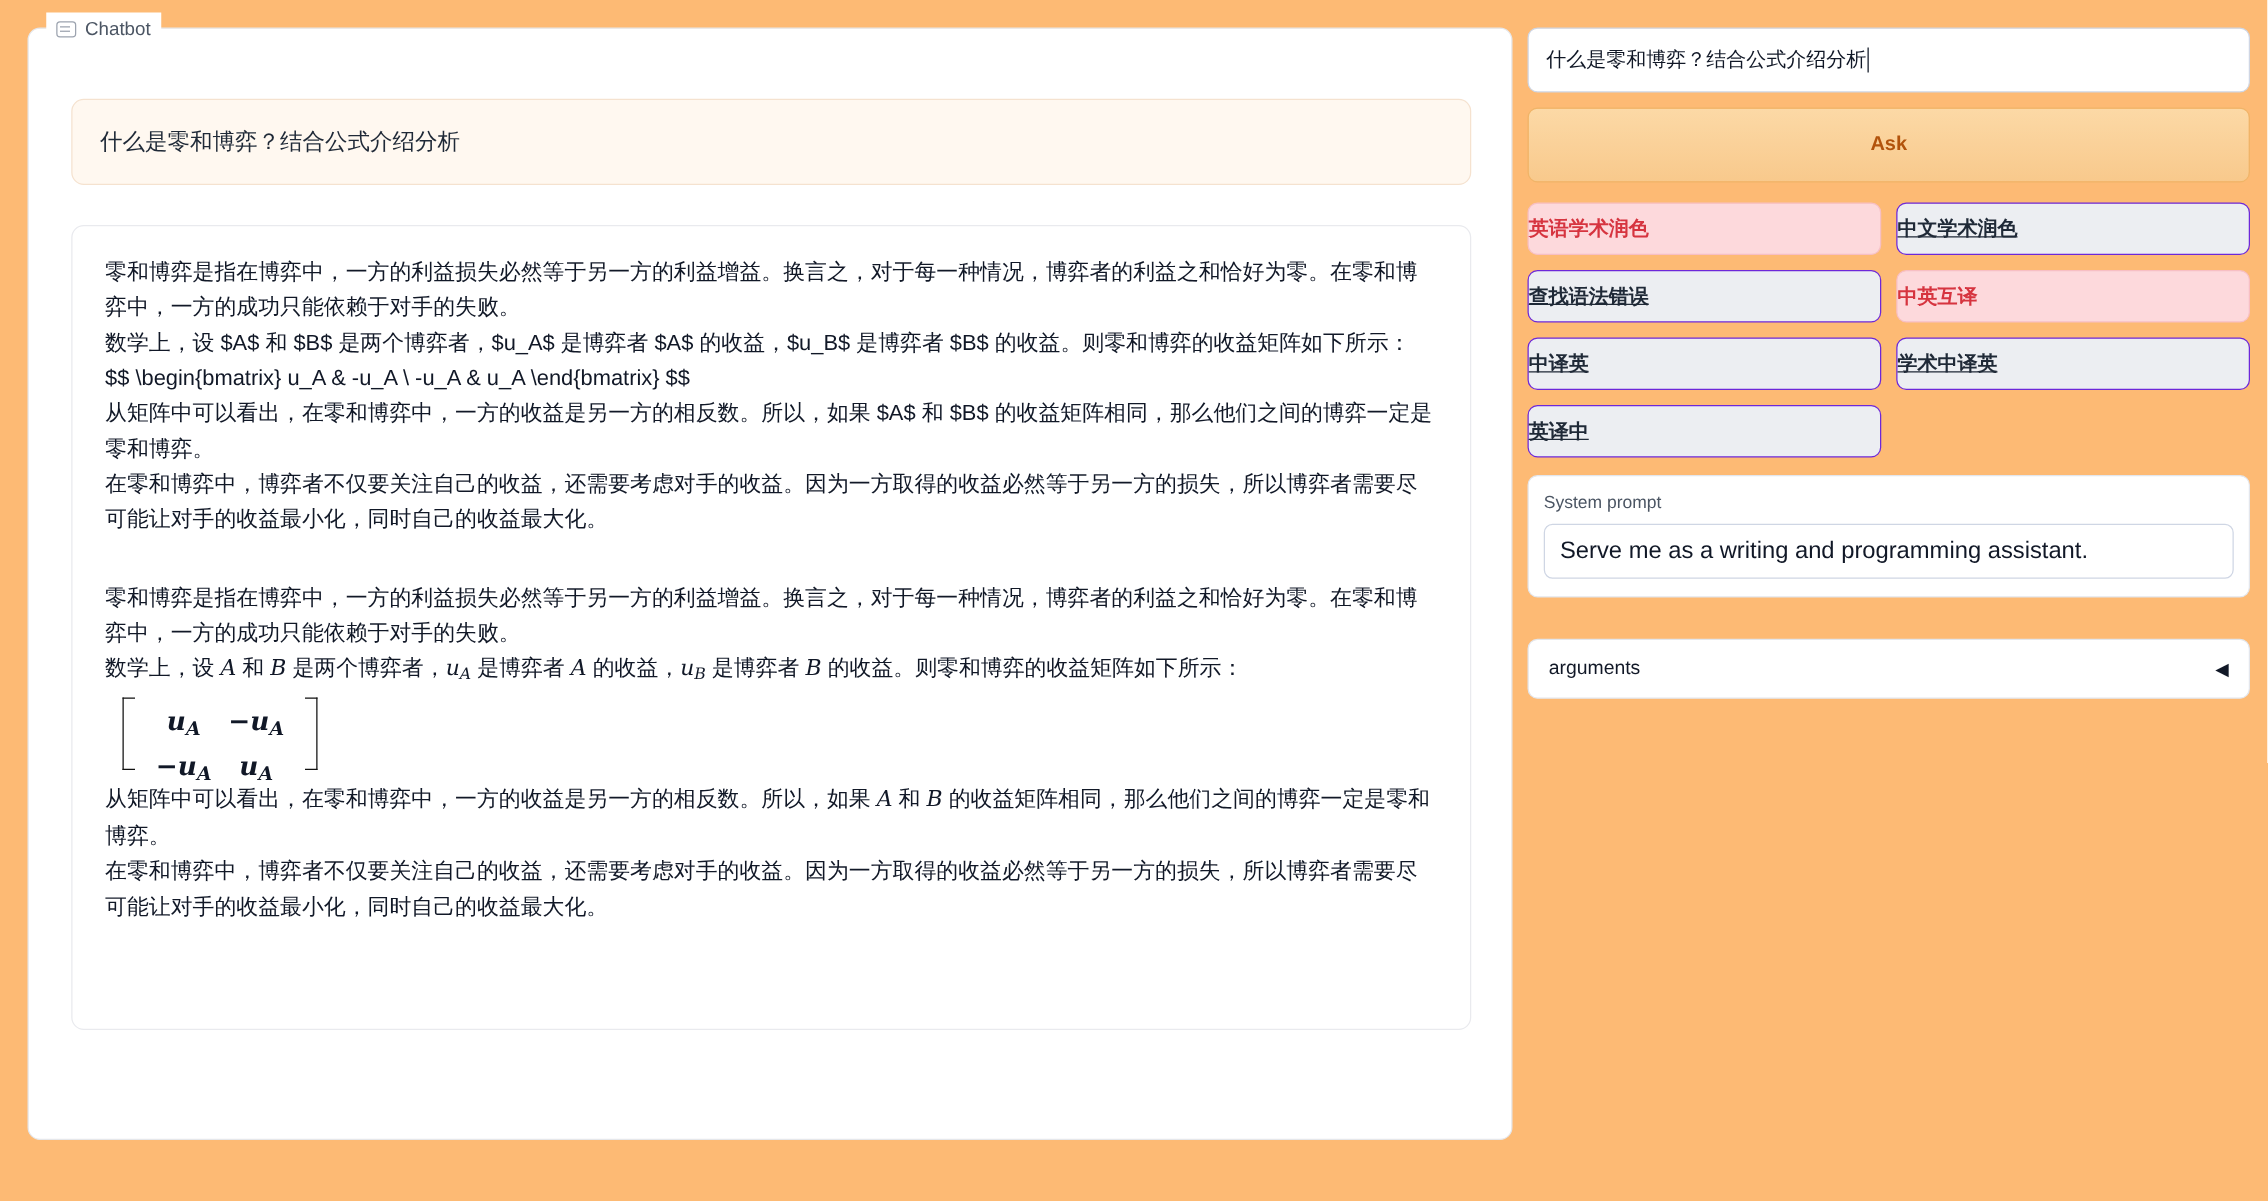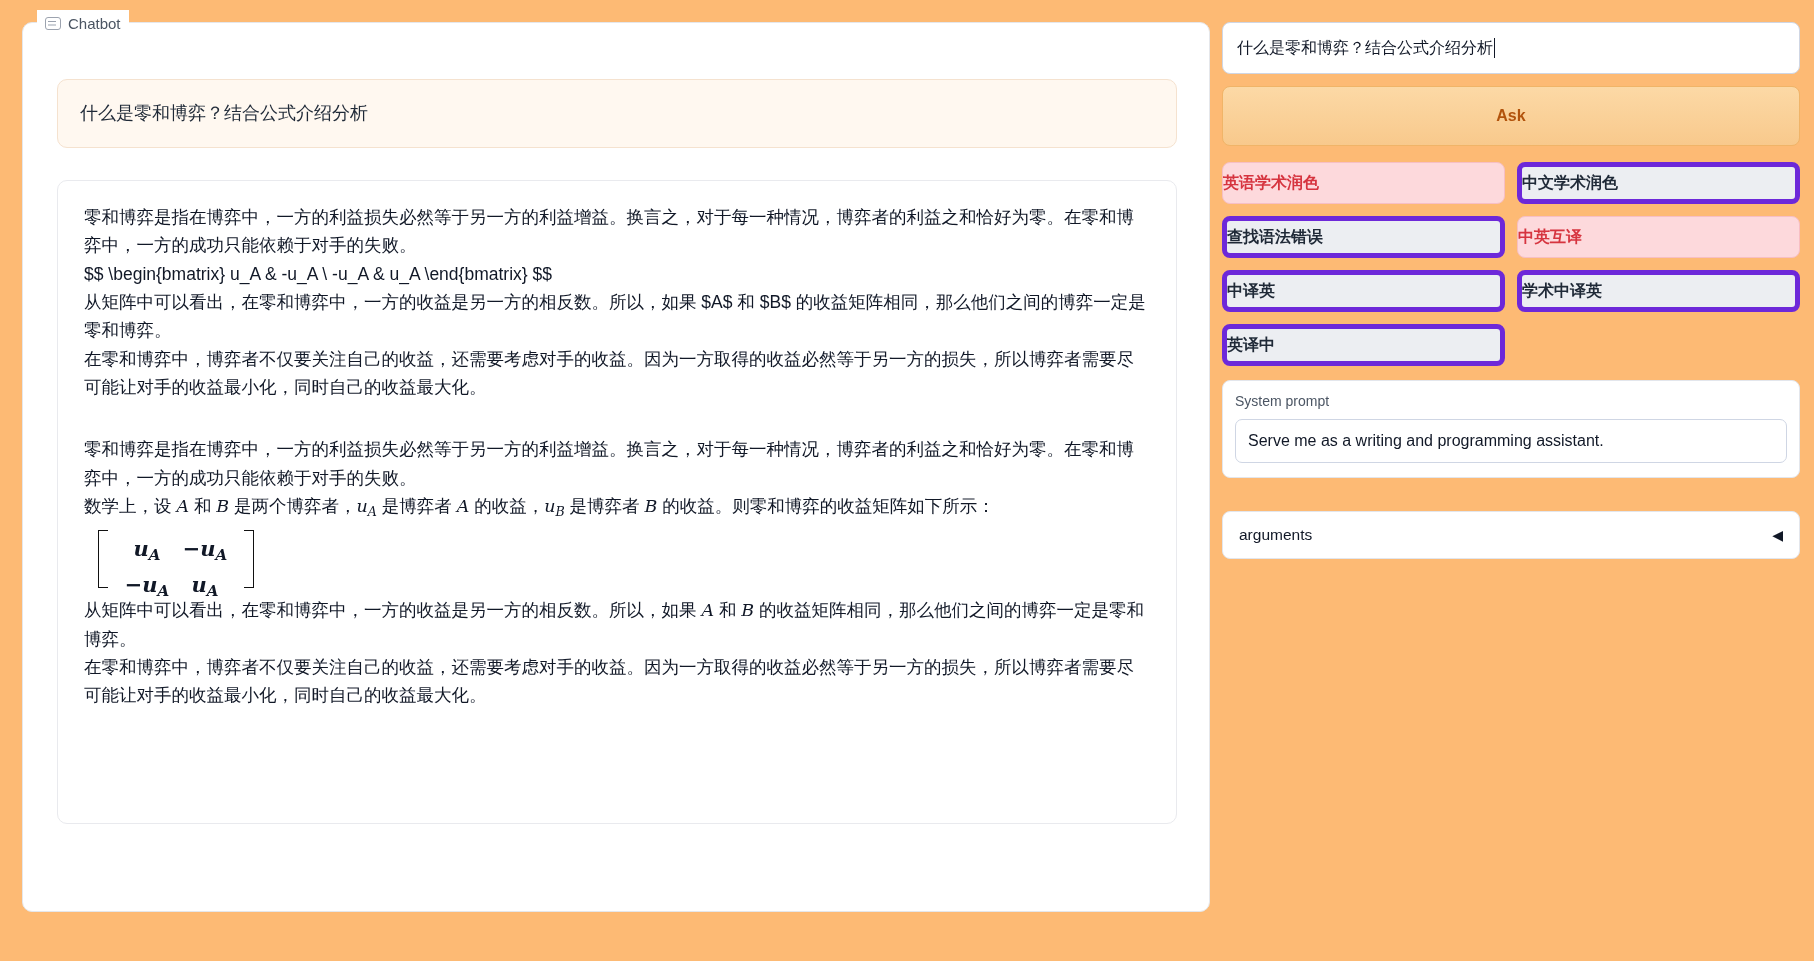--- a/index.html
+++ b/index.html
@@ -186,22 +186,23 @@
     height: 42px;
     border-radius: 8px;
     display: flex;
     align-items: center;
     font-size: 16px;
     font-weight: bold;
     cursor: pointer;
   }
   .gbtn.grey {
     background: #eceef2;
-    border: 5px solid #6d28d9;
+    border: 1px solid #6d28d9;
     color: #1f2937;
+    text-decoration: underline;
   }
   .gbtn.pink {
     background: #fdd9dc;
     border: 1px solid #f7bfc4;
     color: #d6343f;
   }
   .status-line {
     margin-top: 16px;
     font-size: 14.5px;
     color: #374151;
@@ -219,21 +220,21 @@
     color: #4b5563;
     margin-bottom: 10px;
   }
   .sys-field {
     height: 44px;
     border: 1px solid #cfd6e4;
     border-radius: 7px;
     padding: 0 12px;
     display: flex;
     align-items: center;
-    font-size: 16px;
+    font-size: 19px;
     color: #111827;
     background: #fff;
   }
   .accordion {
     margin-top: 33px;
     width: 578px;
     height: 48px;
     border: 1px solid #e3e6ec;
     border-radius: 8px;
     background: #ffffff;
@@ -260,20 +261,21 @@
       <span class="badge-icon"></span>
       <span>Chatbot</span>
     </div>
 
     <div class="msg-user">
       <span>什么是零和博弈？结合公式介绍分析</span>
     </div>
 
     <div class="msg-bot">
       <p>零和博弈是指在博弈中，一方的利益损失必然等于另一方的利益增益。换言之，对于每一种情况，博弈者的利益之和恰好为零。在零和博弈中，一方的成功只能依赖于对手的失败。</p>
+      <p>数学上，设 $A$ 和 $B$ 是两个博弈者，$u_A$ 是博弈者 $A$ 的收益，$u_B$ 是博弈者 $B$ 的收益。则零和博弈的收益矩阵如下所示：</p>
       <p class="mono-tex">$$ \begin{bmatrix} u_A &amp; -u_A \ -u_A &amp; u_A \end{bmatrix} $$</p>
       <p>从矩阵中可以看出，在零和博弈中，一方的收益是另一方的相反数。所以，如果 $A$ 和 $B$ 的收益矩阵相同，那么他们之间的博弈一定是零和博弈。</p>
       <p>在零和博弈中，博弈者不仅要关注自己的收益，还需要考虑对手的收益。因为一方取得的收益必然等于另一方的损失，所以博弈者需要尽可能让对手的收益最小化，同时自己的收益最大化。</p>
 
       <div class="block-gap"></div>
 
       <p>零和博弈是指在博弈中，一方的利益损失必然等于另一方的利益增益。换言之，对于每一种情况，博弈者的利益之和恰好为零。在零和博弈中，一方的成功只能依赖于对手的失败。</p>
       <p>
         <span>数学上，设 </span><span class="serif-it">A</span><span> 和 </span><span class="serif-it">B</span><span> 是两个博弈者，</span><span class="serif-it">u</span><span class="sub">A</span><span> 是博弈者 </span><span class="serif-it">A</span><span> 的收益，</span><span class="serif-it">u</span><span class="sub">B</span><span> 是博弈者 </span><span class="serif-it">B</span><span> 的收益。则零和博弈的收益矩阵如下所示：</span>
       </p>

